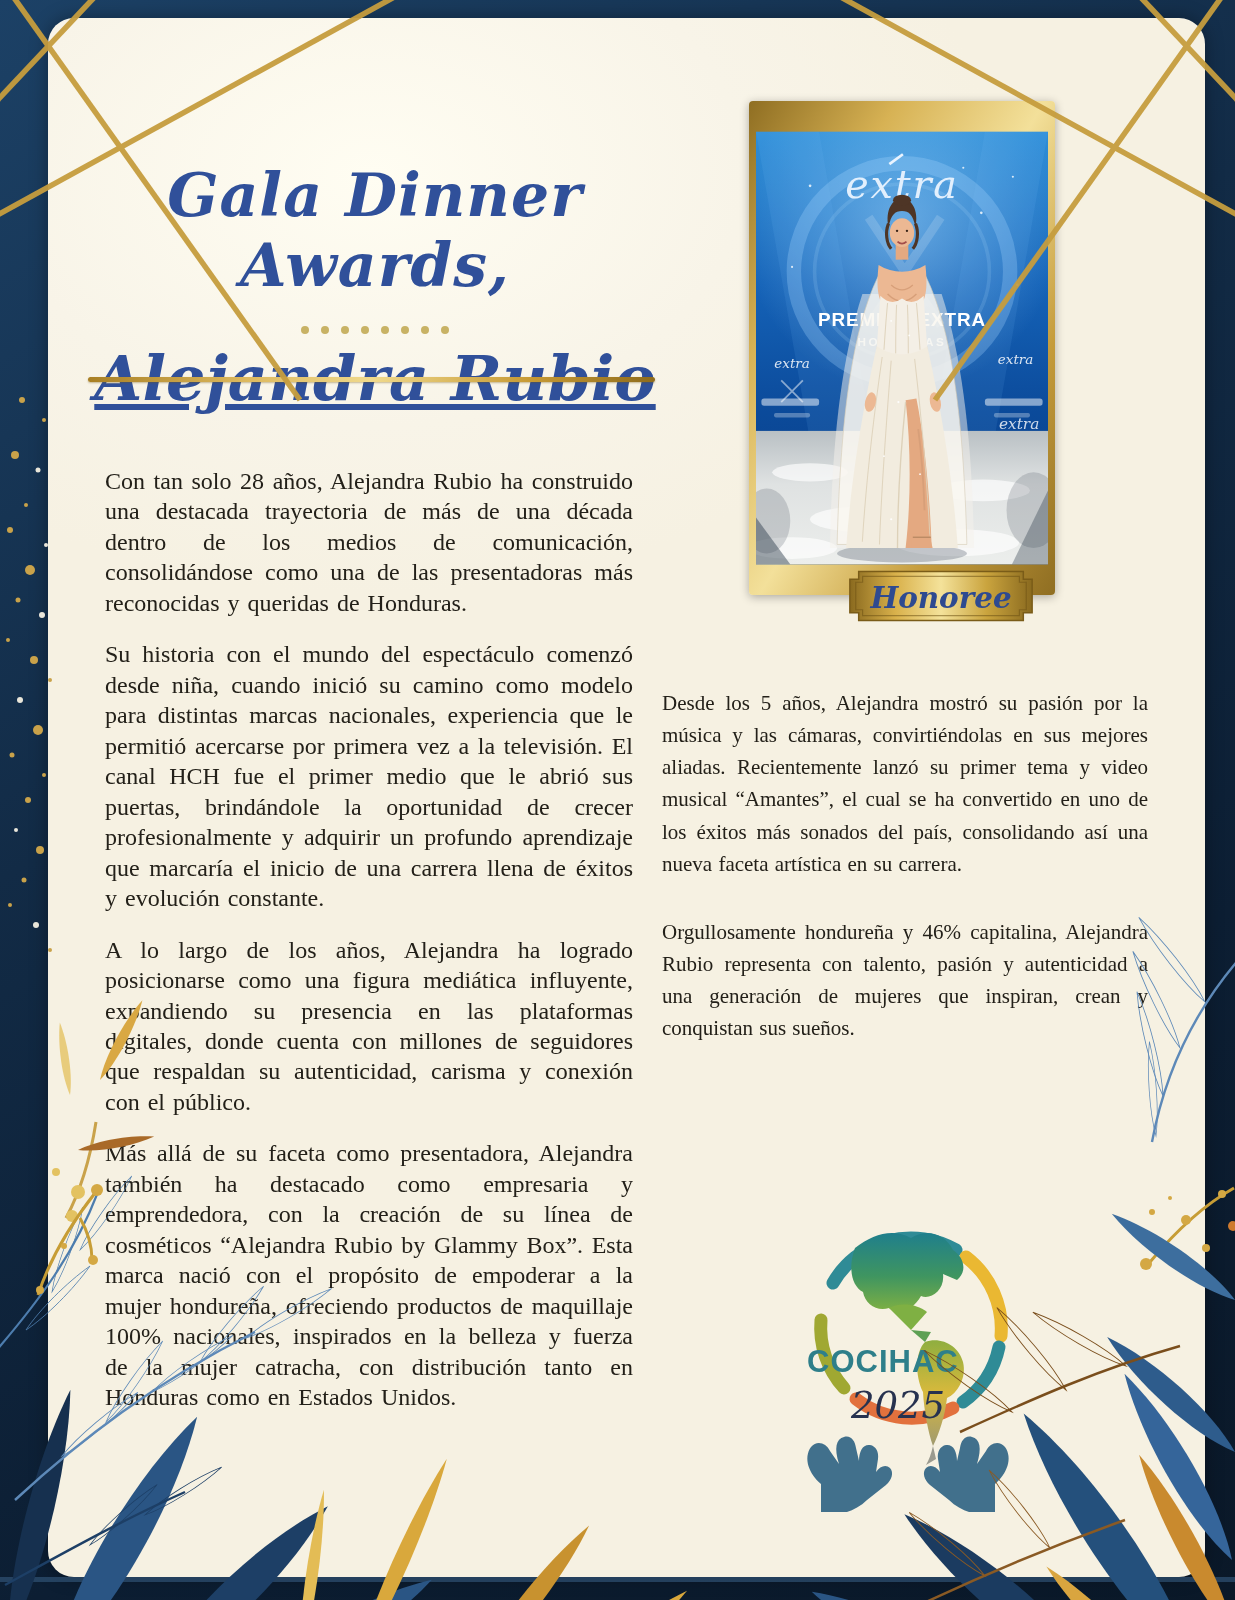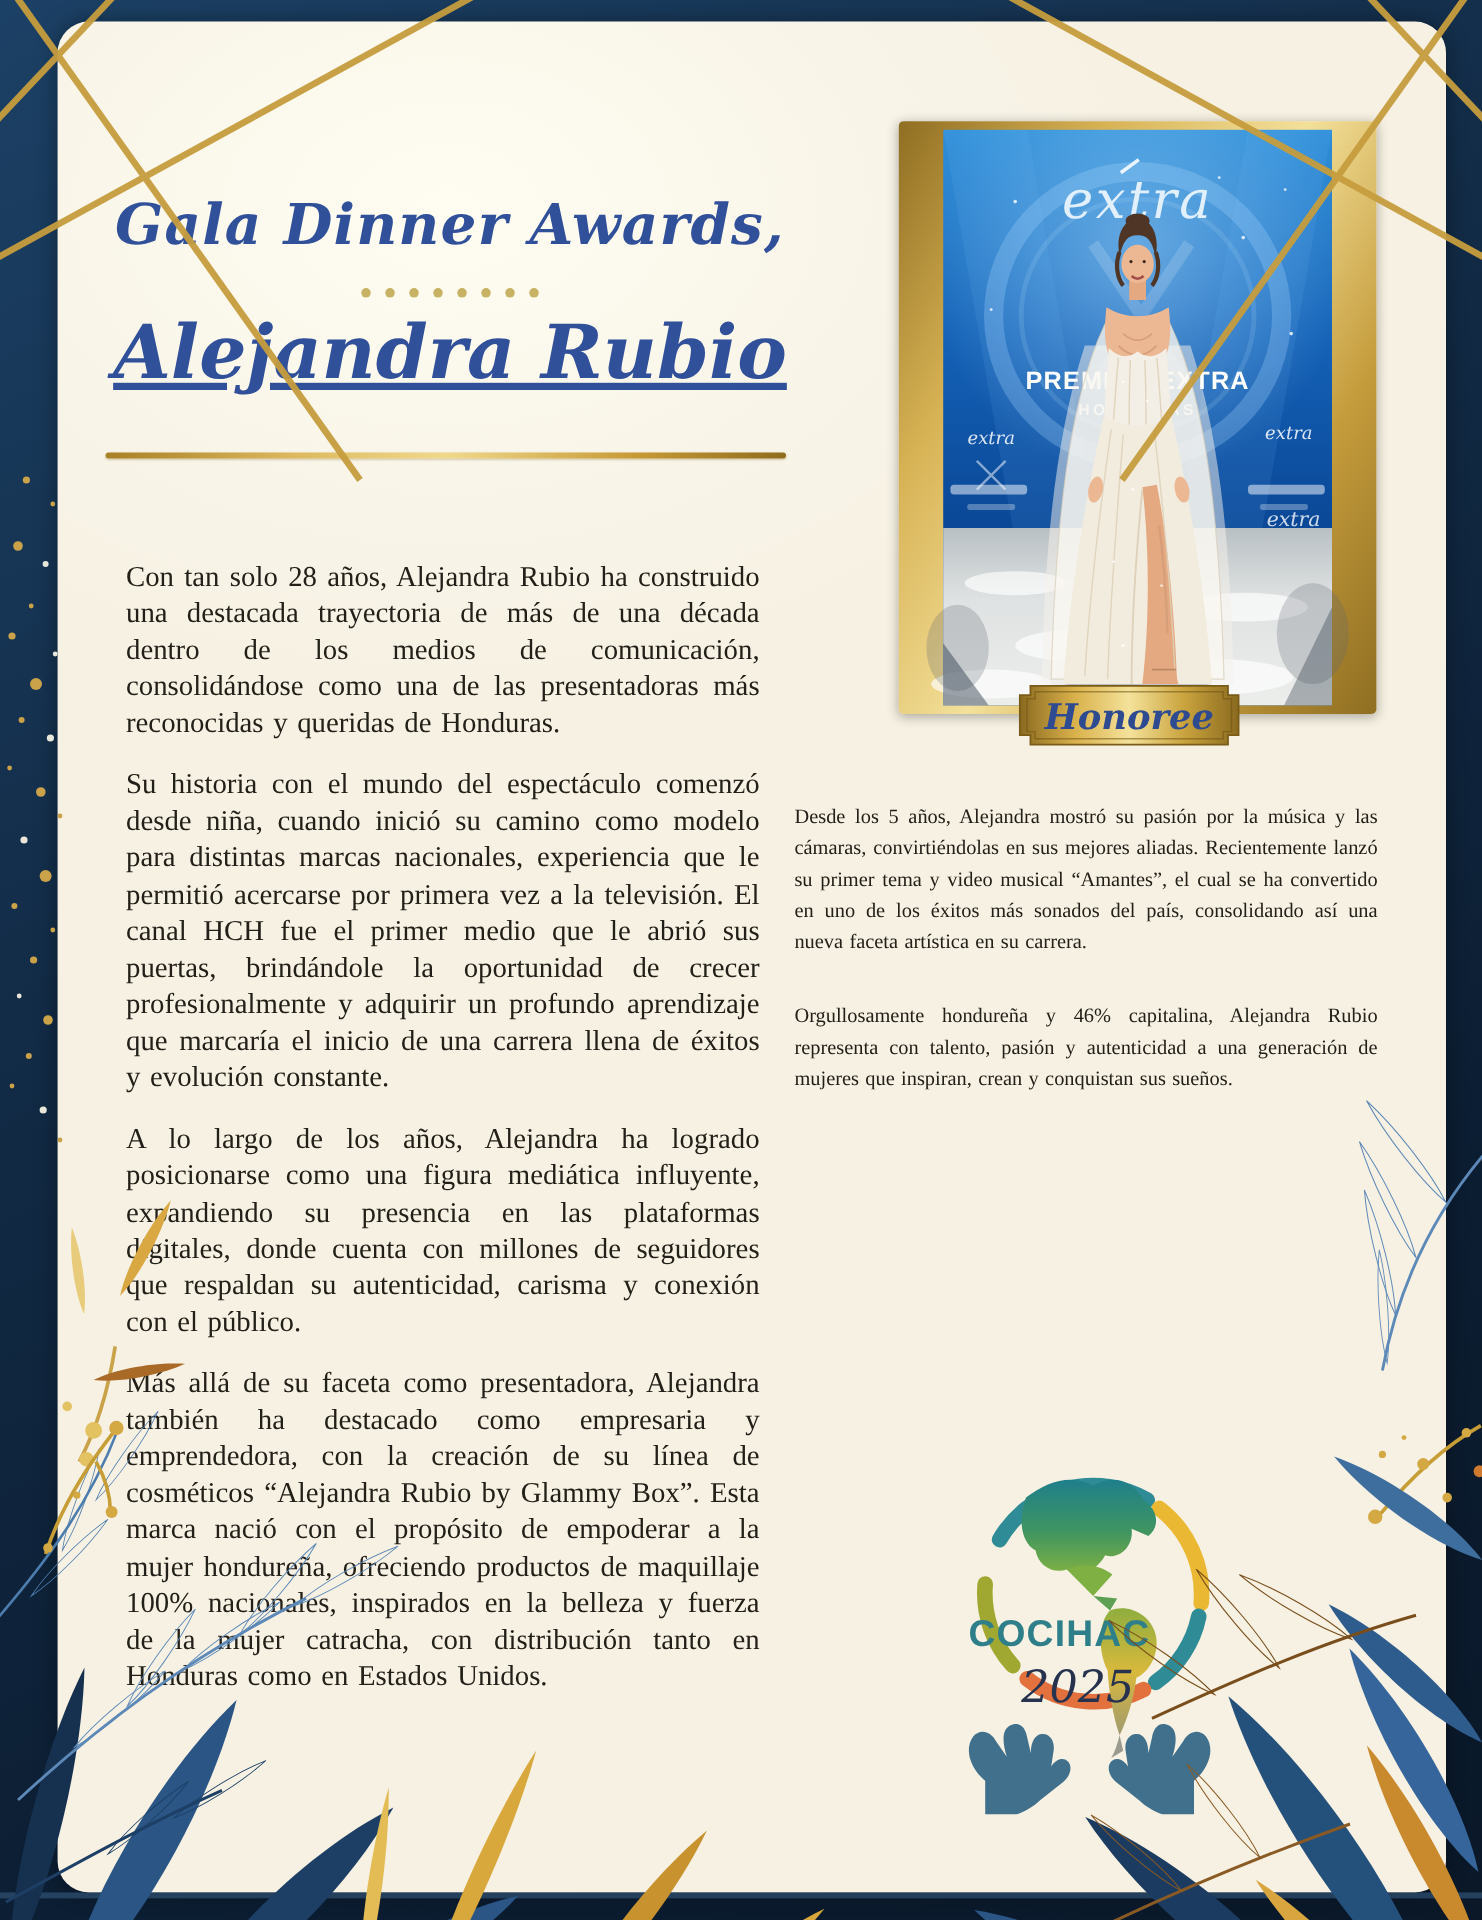--- a/index.html
+++ b/index.html
@@ -11,39 +11,39 @@
     border-radius:26px;box-shadow:0 0 18px rgba(0,0,0,.35);z-index:1;}
   .bottom-strip-line{position:absolute;left:0;top:1577px;width:1235px;height:5px;
     background:#33567a;opacity:.65;z-index:2;}
   .content{position:absolute;inset:0;z-index:2;}
   .decor{position:absolute;inset:0;z-index:5;pointer-events:none;}
 
   
   .header{position:absolute;left:85px;top:156px;width:580px;text-align:center;}
   .script{font-family:"DejaVu Serif",serif;font-style:italic;color:#30509a;}
   .h-line1{font-size:37px;font-weight:600;letter-spacing:1px;}
-  .h-line2{font-size:47px;font-weight:600;letter-spacing:1px;margin-top:4px;}
+  .h-line2{font-size:60px;font-weight:600;letter-spacing:1px;margin-top:4px;}
   .dots{margin-top:24px;height:10px;line-height:10px;}
   .dots .dot{display:inline-block;width:8px;height:8px;border-radius:50%;
     background:#c8b264;margin:0 6px;vertical-align:middle;}
   .h-name{font-size:62px;font-weight:600;margin-top:12px;line-height:1.05;text-decoration:underline;}
   .underline{position:absolute;left:88px;top:377px;width:567px;height:5px;border-radius:3px;
     background:linear-gradient(90deg,#a87f24,#ddb95f 28%,#f0d98c 50%,#c79a35 78%,#8f6c1d);
     box-shadow:0 1px 2px rgba(120,90,20,.4);}
 
   
   .col-left{position:absolute;left:105px;top:466px;width:528px;
     font-size:24px;line-height:1.27;color:#232019;text-align:justify;word-spacing:2px;}
   .col-left p{margin:0 0 21px 0;}
-  .col-right{position:absolute;left:662px;top:668px;width:486px;
-    font-size:17px;line-height:1.53;color:#232019;text-align:justify;word-spacing:1px;}
+  .col-right{position:absolute;left:662px;top:687px;width:486px;
+    font-size:21px;line-height:1.53;color:#232019;text-align:justify;word-spacing:1px;}
   .col-right p{margin:0 0 36px 0;}
 
   
-  .photo-frame{position:absolute;left:749px;top:101px;width:398px;height:494px;
+  .photo-frame{position:absolute;left:749px;top:101px;width:306px;height:494px;
     padding:7px;box-sizing:border-box;border-radius:4px;
     background:linear-gradient(120deg,#8f6e22,#d7b254 25%,#f3e09a 50%,#c59c3c 75%,#8f6e22);
     box-shadow:0 2px 10px rgba(0,0,0,.3);}
   .photo-stage{width:100%;height:100%;overflow:hidden;}
   .badge{position:absolute;left:843px;top:568px;width:196px;height:56px;z-index:4;}
   .logo-cocihac{position:absolute;left:793px;top:1200px;width:230px;height:312px;}
 </style>
 </head>
 <body>
 

